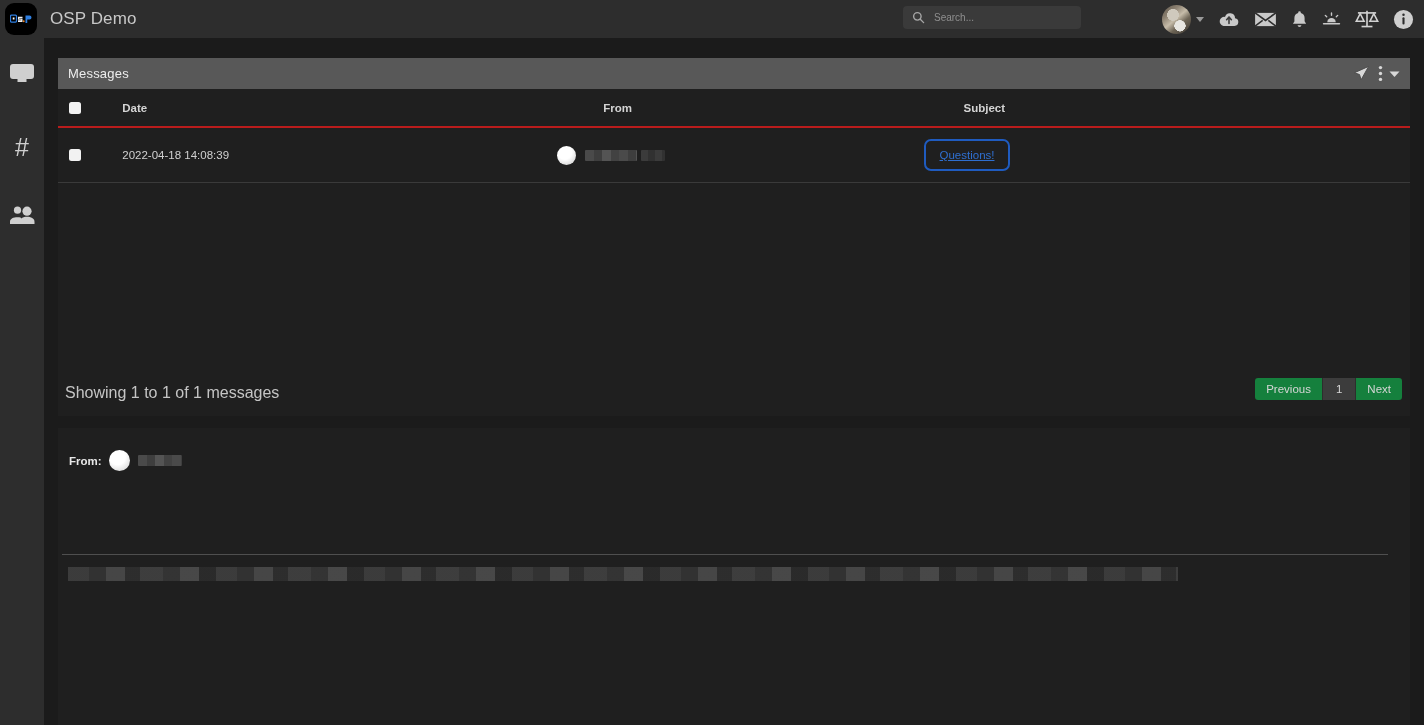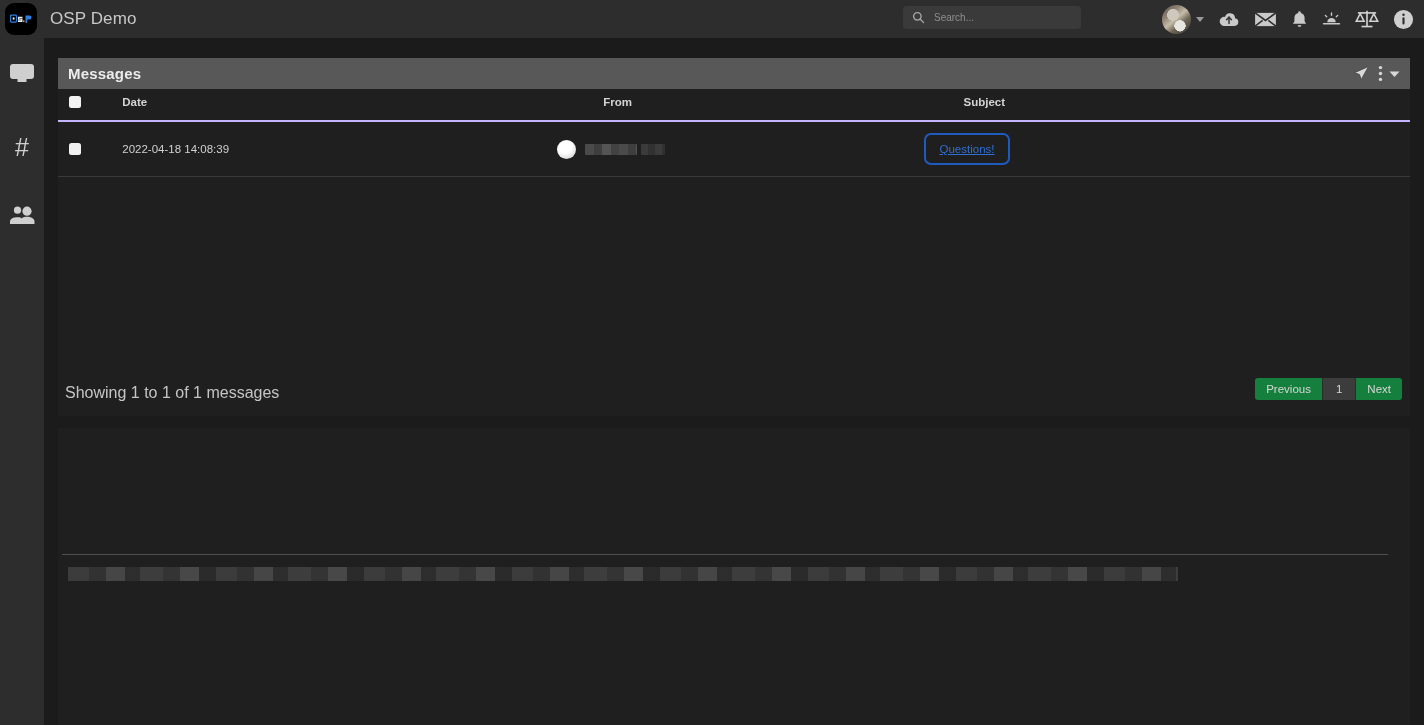--- a/index.html
+++ b/index.html
@@ -63,31 +63,31 @@
   .rail-hash { color: #cfcfcf; font-size: 25px; font-weight: 400; line-height: 1; }
 
   
   .main { position: absolute; left: 44px; top: 38px; width: 1380px; height: 687px; background: #1b1b1b; }
 
   .panel { position: absolute; left: 14px; width: 1352px; background: #1f1f1f; }
   .panel-head {
     height: 31px; background: #585858;
     display: flex; align-items: center; padding: 0 10px;
   }
-  .panel-title { color: #ededed; font-size: 15px; font-weight: bold; letter-spacing: .2px; }
+  .panel-title { color: #ededed; font-size: 13px; font-weight: normal; letter-spacing: .2px; }
   .panel-head-right { margin-left: auto; display: flex; align-items: center; gap: 8px; }
 
   
   #messages-panel { top: 20px; height: 358px; }
   .msg-body { position: relative; height: 327px; background: #1f1f1f; }
 
   .tbl { width: 100%; border-collapse: collapse; table-layout: fixed; }
   .tbl th {
     text-align: left; color: #d4d4d4; font-size: 11.5px; font-weight: bold;
-    padding: 4px 0 9px 0; border-bottom: 2px solid #c4b5fd;
+    padding: 10px 0 9px 0; border-bottom: 2px solid #b91c1c;
   }
   .tbl td {
     color: #d0d0d0; font-size: 11.5px; padding: 13px 0 13px 0;
     border-bottom: 1px solid #3a3a3a; vertical-align: middle;
   }
   .col-chk { width: 30px; padding-left: 7px !important; }
   .col-date { width: 455px; }
   .col-from { width: 355px; }
   .col-subject { width: 500px; }
   .th-date { padding-left: 34px !important; }
@@ -341,19 +341,24 @@
             <div class="pg-num">1</div>
             <div>Next</div>
           </div>
         </div>
       </div>
     </div>
 
     <div class="panel" id="content-panel">
 
       <div class="content-body">
+        <div class="meta-row">
+          <span class="meta-label">From:</span>
+          <span class="from-avatar"></span>
+          <span class="redacted" style="width:44px;margin-left:8px;"></span>
+        </div>
         <div class="divider"></div>
         <div class="body-redacted"></div>
       </div>
     </div>
 
   </div>
 </div>
 
 </body></html>

